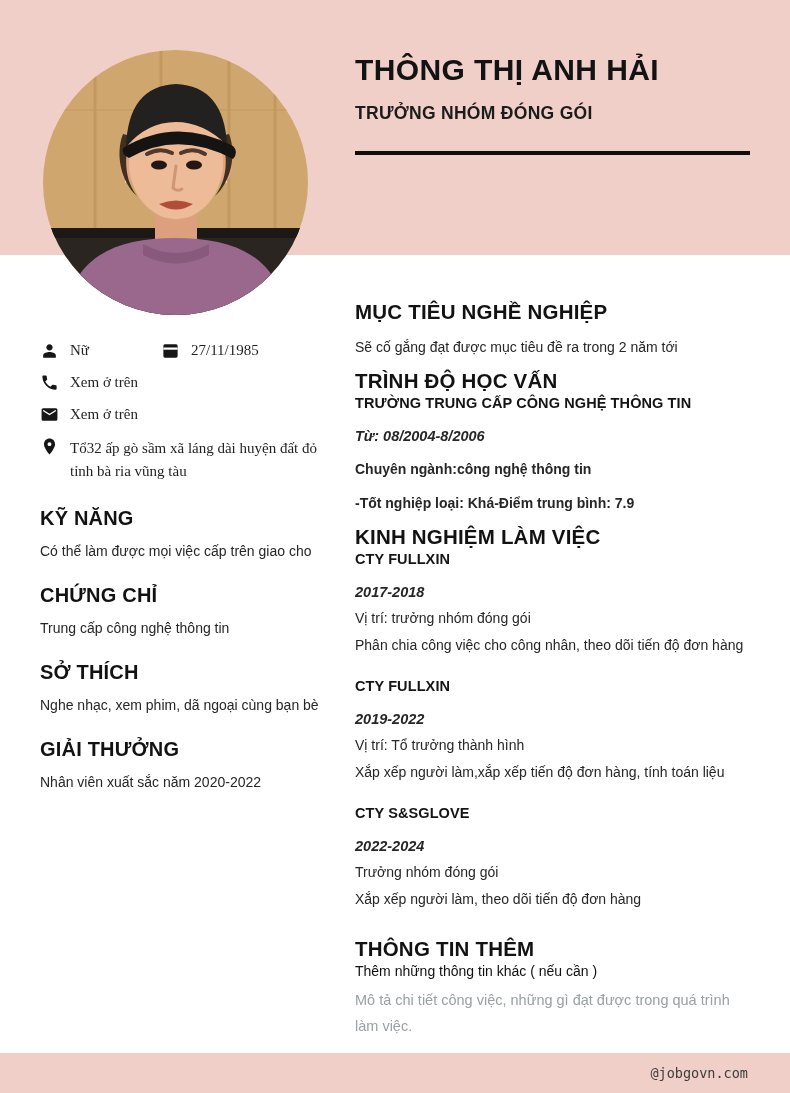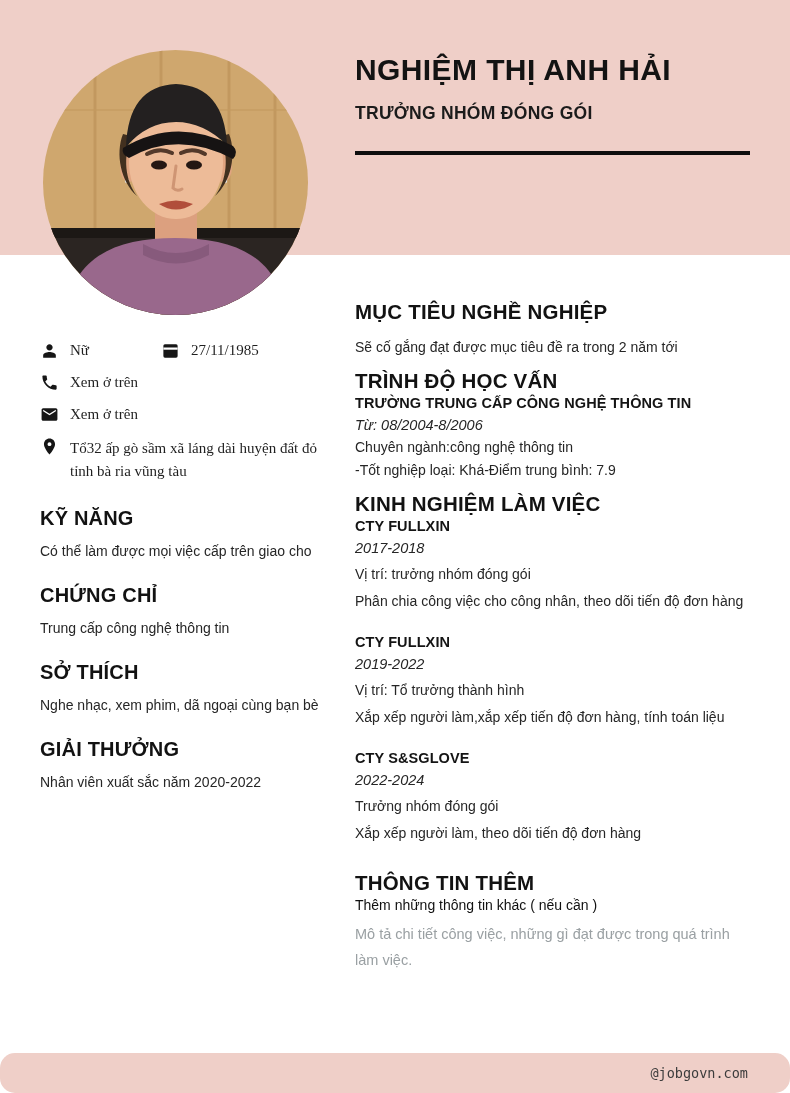--- a/index.html
+++ b/index.html
@@ -28,25 +28,25 @@
   .section h3 { font-size:20px; font-weight:bold; color:#121212; margin-top:24px; letter-spacing:0.2px; }
   .section p { font-size:14px; color:#262626; margin-top:13px; line-height:17px; }
 
   .right-col { position:absolute; left:355px; top:299px; width:400px; z-index:1; }
   .right-col h2 { font-size:20.5px; font-weight:bold; color:#121212; letter-spacing:0.2px; line-height:25px; }
   .body { font-size:14px; color:#262626; line-height:21px; }
   .sub { font-size:14.5px; font-weight:bold; color:#141414; line-height:20px; letter-spacing:0.1px; }
   .period { font-size:14.5px; font-style:italic; color:#262626; line-height:20px; }
   .subtitle { font-size:14px; color:#101010; line-height:20px; }
   .placeholder { font-size:14.5px; color:#9aa0a3; line-height:26px; }
-  .mt5 { margin-top:2px; } .mt6 { margin-top:6px; } .mt12 { }
+  .mt5 { margin-top:13px;font-weight:bold; } .mt6 { margin-top:6px; } .mt12 { }
   .mt13 { margin-top:13px; } .mt20 { margin-top:20px; } .mt24 { margin-top:10px; }
   .mt26 { margin-top:26px; }
 
-  .footer { position:absolute; left:0; bottom:0; width:790px; height:40px; background:#efcfc8;border-radius:15px; }
+  .footer { position:absolute; left:0; bottom:0; width:790px; height:40px; background:#efcfc8; }
   .footer span { position:absolute; right:42px; top:0; line-height:40px; font-family:"DejaVu Sans Mono", monospace; font-size:13.5px; color:#3c3c3c; }
 </style>
 </head>
 <body>
 
 <div class="page">
 
   <div class="header"></div>
 
   <div class="avatar">
@@ -72,21 +72,21 @@
       <path d="M104 104 Q117 97 129 103" stroke="#53392a" stroke-width="4" fill="none" stroke-linecap="round"></path>
       <path d="M138 103 Q150 97 162 104" stroke="#53392a" stroke-width="4" fill="none" stroke-linecap="round"></path>
       <ellipse cx="116" cy="115" rx="8" ry="4.5" fill="#241713"></ellipse>
       <ellipse cx="151" cy="115" rx="8" ry="4.5" fill="#241713"></ellipse>
       <path d="M133 116 L130 138 Q134 142 139 139" stroke="#cf9574" stroke-width="3" fill="none" stroke-linecap="round"></path>
       <path d="M116 154 Q133 147 150 154 Q133 165 116 154 Z" fill="#b14e3a"></path>
     </svg>
   </div>
 
   <div class="header-text">
-    <div class="name">NGHIỆM THỊ ANH HẢI</div>
+    <div class="name">THÔNG THỊ ANH HẢI</div>
     <div class="job-title">TRƯỞNG NHÓM ĐÓNG GÓI</div>
     <div class="divider"></div>
   </div>
 
   <div class="left-col">
 
     <div class="info-row">
       <span class="g1">
         <svg class="icon" viewBox="0 0 24 24">
             <path d="M12 12c2.21 0 4-1.79 4-4s-1.79-4-4-4-4 1.79-4 4 1.79 4 4 4zm0 2c-2.67 0-8 1.34-8 4v3h16v-3c0-2.66-5.33-4-8-4z"></path>

